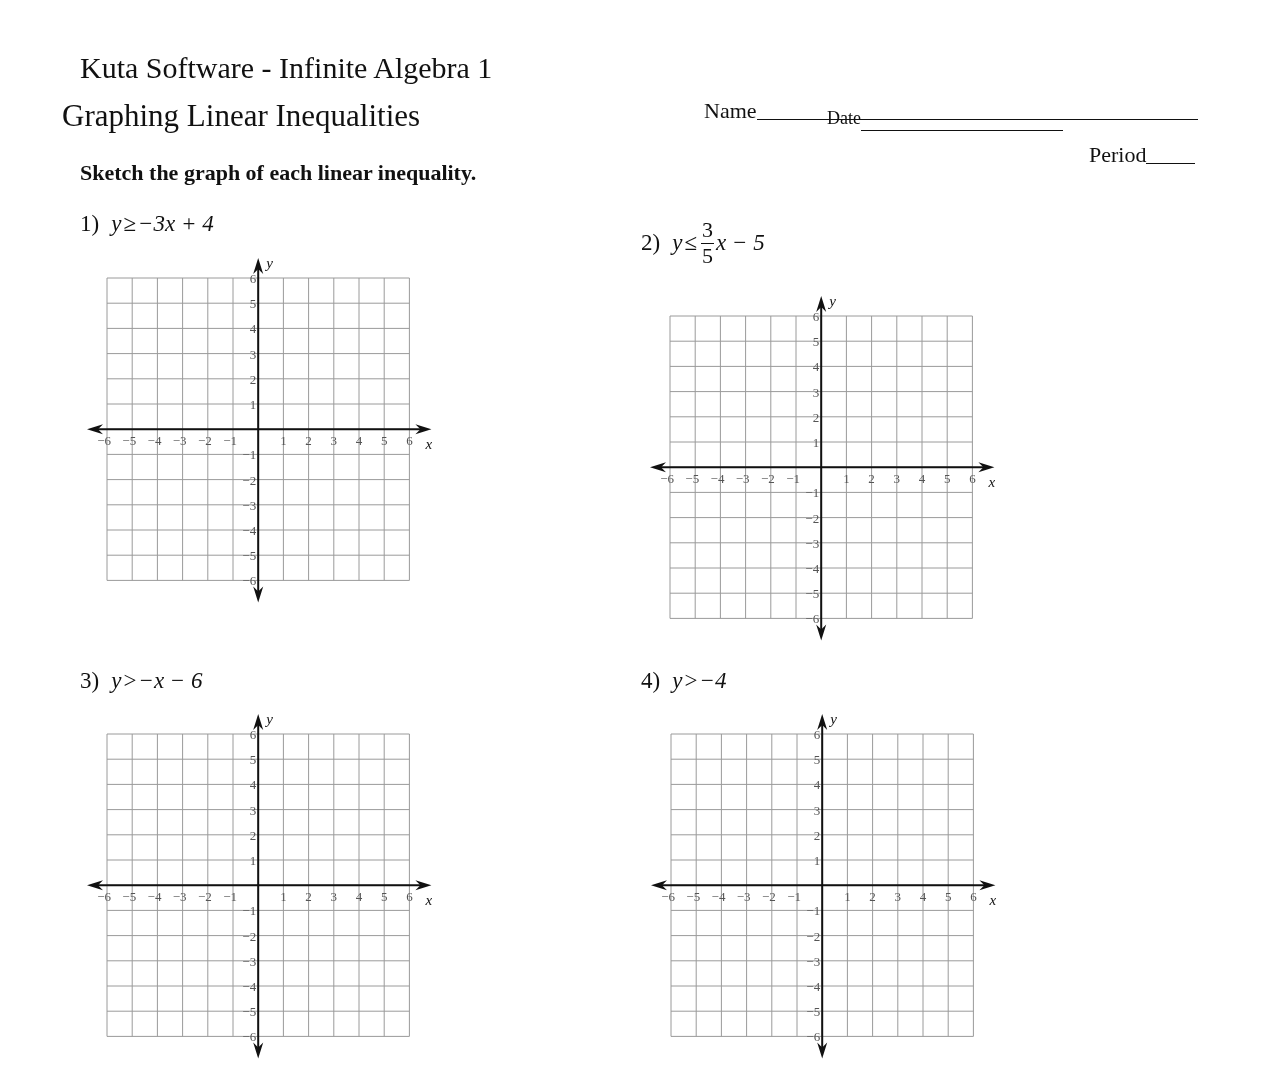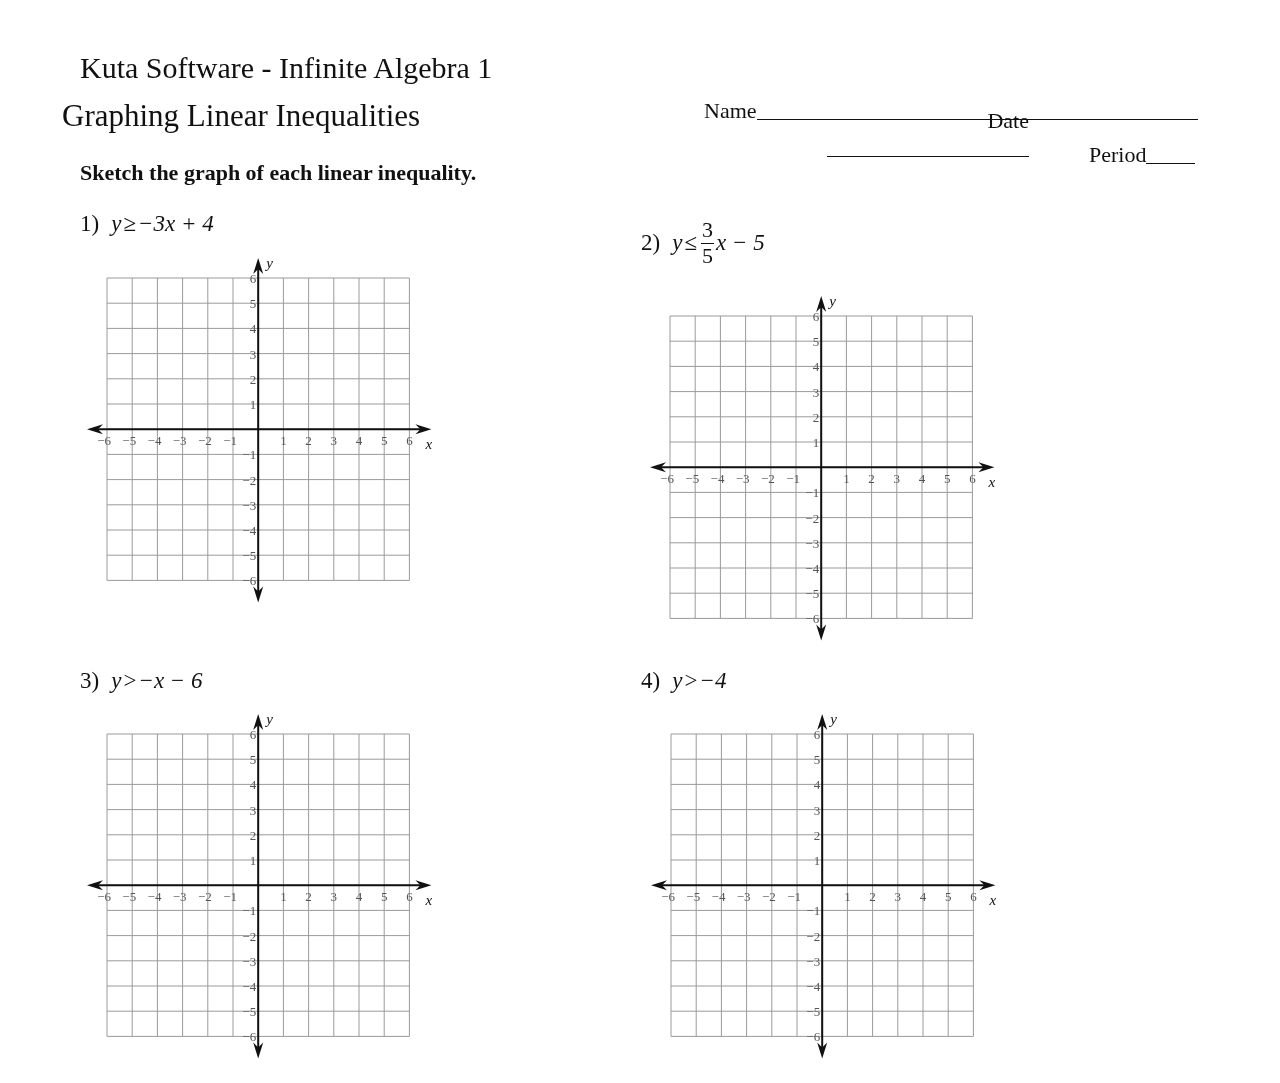--- a/index.html
+++ b/index.html
@@ -4,21 +4,21 @@
 <style>
   html, body { margin: 0; padding: 0; background: #ffffff; }
   body { width: 1280px; height: 1083px; position: relative; overflow: hidden;
          font-family: "Liberation Serif", "DejaVu Serif", serif; color: #111; }
   .abs { position: absolute; white-space: nowrap; }
   .software { left: 80px; top: 51px; font-size: 30px; }
   .title { left: 62px; top: 98px; font-size: 31px; }
   .instructions { left: 80px; top: 160px; font-size: 22px; font-weight: bold; }
   .name-field { left: 704px; top: 51px; font-size: 22px; display: flex; align-items: flex-end; margin-top: 46px; }
   .name-line { display: inline-block; width: 441px; border-bottom: 1.2px solid #111; height: 22px; margin-bottom: 4px; }
-  .date-field { left: 827px; top: 108px; font-size: 22px; display: flex; align-items: flex-end; flex-direction: column; }
+  .date-field { left: 827px; top: 108px; font-size: 18px; display: flex; align-items: flex-start; }
   .date-line { display: inline-block; width: 202px; border-bottom: 1.2px solid #111; height: 22px; margin-bottom: 4px; }
   .period-field { left: 1089px; top: 108px; font-size: 22px; display: flex; align-items: flex-end; margin-top: 33px; }
   .period-line { display: inline-block; width: 49px; border-bottom: 1.2px solid #111; height: 22px; margin-bottom: 4px; }
   .problem { font-size: 23px; display: flex; align-items: center; }
   .problem .num { margin-right: 12px; }
   .problem i { font-style: italic; }
   .frac { display: inline-flex; flex-direction: column; align-items: center; vertical-align: middle;
           margin: 0 2px; line-height: 1; font-size: 22px; }
   .frac .bar { width: 13px; border-top: 1.2px solid #111; margin: 2px 0 1px; }
   .graph { position: absolute; overflow: visible; }

